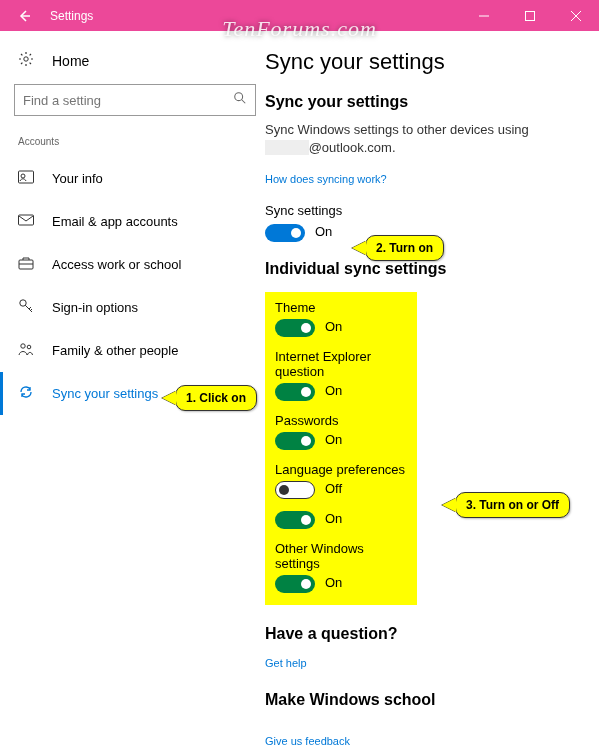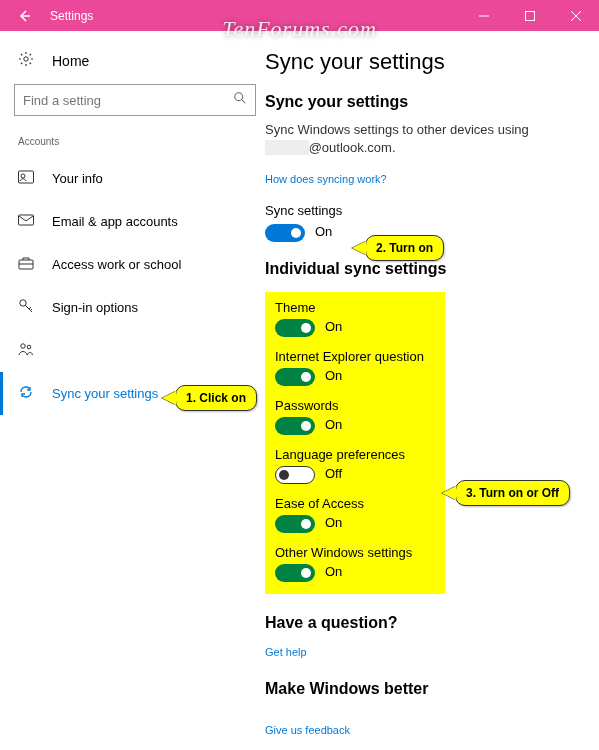--- a/index.html
+++ b/index.html
@@ -35,21 +35,21 @@
 .toggle-row { display: flex; align-items: flex-start; gap: 10px; margin-bottom: 18px; }
 .toggle { width: 40px; height: 18px; border-radius: 10px; position: relative; cursor: pointer; }
 .toggle.on { background: #0078d7; }
 .toggle.green { background: #008243; }
 .toggle.off { background: #fff; border: 1.5px solid #333; }
 .toggle .knob { width: 10px; height: 10px; border-radius: 50%; background: #fff; position: absolute; top: 4px; }
 .toggle.on .knob, .toggle.green .knob { right: 4px; }
 .toggle.off .knob { left: 3px; top: 2.5px; background: #333; }
 .toggle-text { font-size: 13px; }
 
-.highlight-box { background: #ffff00; padding: 8px 10px; margin-bottom: 20px; width: 180px; }
+.highlight-box { background: #ffff00; padding: 8px 10px; margin-bottom: 20px; width: 152px; }
 .highlight-box .setting-label { font-size: 13px; margin-bottom: 4px; }
 .highlight-box .toggle-row { margin-bottom: 12px; }
 .highlight-box .toggle-row:last-child { margin-bottom: 4px; }
 
 .callout { position: absolute; background: #ffff00; border: 1px solid #333; border-radius: 10px; padding: 5px 10px; font-size: 12px; font-weight: bold; box-shadow: 1px 1px 2px rgba(0,0,0,0.25); white-space: nowrap; }
 .callout::before { content: ''; position: absolute; width: 0; height: 0; }
 .callout.left-tail::before { left: -14px; top: 50%; transform: translateY(-50%); border-top: 7px solid transparent; border-bottom: 7px solid transparent; border-right: 14px solid #ffff00; filter: drop-shadow(-1px 0 0 #333); }
 
 .watermark { position: absolute; top: 16px; left: 50%; transform: translateX(-50%); font-size: 22px; font-family: Georgia, serif; font-style: italic; color: rgba(255,255,255,0.85); letter-spacing: 1px; text-shadow: 0 0 5px rgba(0,0,0,0.5); pointer-events: none; z-index: 100; }
 </style>
@@ -129,20 +129,21 @@
             <path d="M7.2 7.2 14 14M11 11l2-2M12.5 12.5l1.5-1.5"></path>
           </svg></span>
       <span>Sign-in options</span>
     </div>
     <div class="navitem">
       <span><svg viewBox="0 0 16 16">
             <circle cx="5" cy="5" r="2.2"></circle>
             <circle cx="11" cy="6" r="1.8"></circle>
             <path d="M1 14c.4-2.5 2.5-3.5 4-3.5s3.6 1 4 3.5M9.5 14c.3-1.8 1.5-2.6 2.5-2.6s2.2.8 2.5 2.6"></path>
           </svg></span>
+      <span>Family &amp; other people</span>
     </div>
     <div class="navitem active">
       <span><svg viewBox="0 0 16 16">
             <path d="M13 8a5 5 0 0 1-9.3 2.5M3 8a5 5 0 0 1 9.3-2.5" stroke-width="1.3"></path>
             <path d="M12 3v3h-3M4 13v-3h3" stroke-width="1.3"></path>
           </svg></span>
       <span>Sync your settings</span>
     </div>
   </div>
 
@@ -191,42 +192,41 @@
         </div>
 
       <div class="setting-label">Language preferences</div>
       <div class="toggle-row">
           <div class="toggle off">
             <div class="knob"></div>
           </div>
           <span class="toggle-text">Off</span>
         </div>
 
-      <div class="setting-label">Ease of Access</div>
       <div class="toggle-row">
           <div class="toggle green">
             <div class="knob"></div>
           </div>
           <span class="toggle-text">On</span>
         </div>
 
       <div class="setting-label">Other Windows settings</div>
       <div class="toggle-row">
           <div class="toggle green">
             <div class="knob"></div>
           </div>
           <span class="toggle-text">On</span>
         </div>
     </div>
 
     <div class="h2">Have a question?</div>
     <div class="link">Get help</div>
 
-    <div class="h2" style="margin-top:4px;">Make Windows better</div>
+    <div class="h2" style="margin-top:4px;">Make Windows school</div>
     <div class="link" style="margin-bottom:0;margin-top:16px;">Give us feedback</div>
   </div>
 </div>
 
 <div class="callout left-tail" style="top:385px; left:175px;">1. Click on</div>
 <div class="callout left-tail" style="top:235px; left:365px;">2. Turn on</div>
-<div class="callout left-tail" style="top:480px; left:455px;">3. Turn on or Off</div>
+<div class="callout left-tail" style="top:492px; left:455px;">3. Turn on or Off</div>
 
 <div class="watermark">TenForums.com</div>
 
 </body></html>

